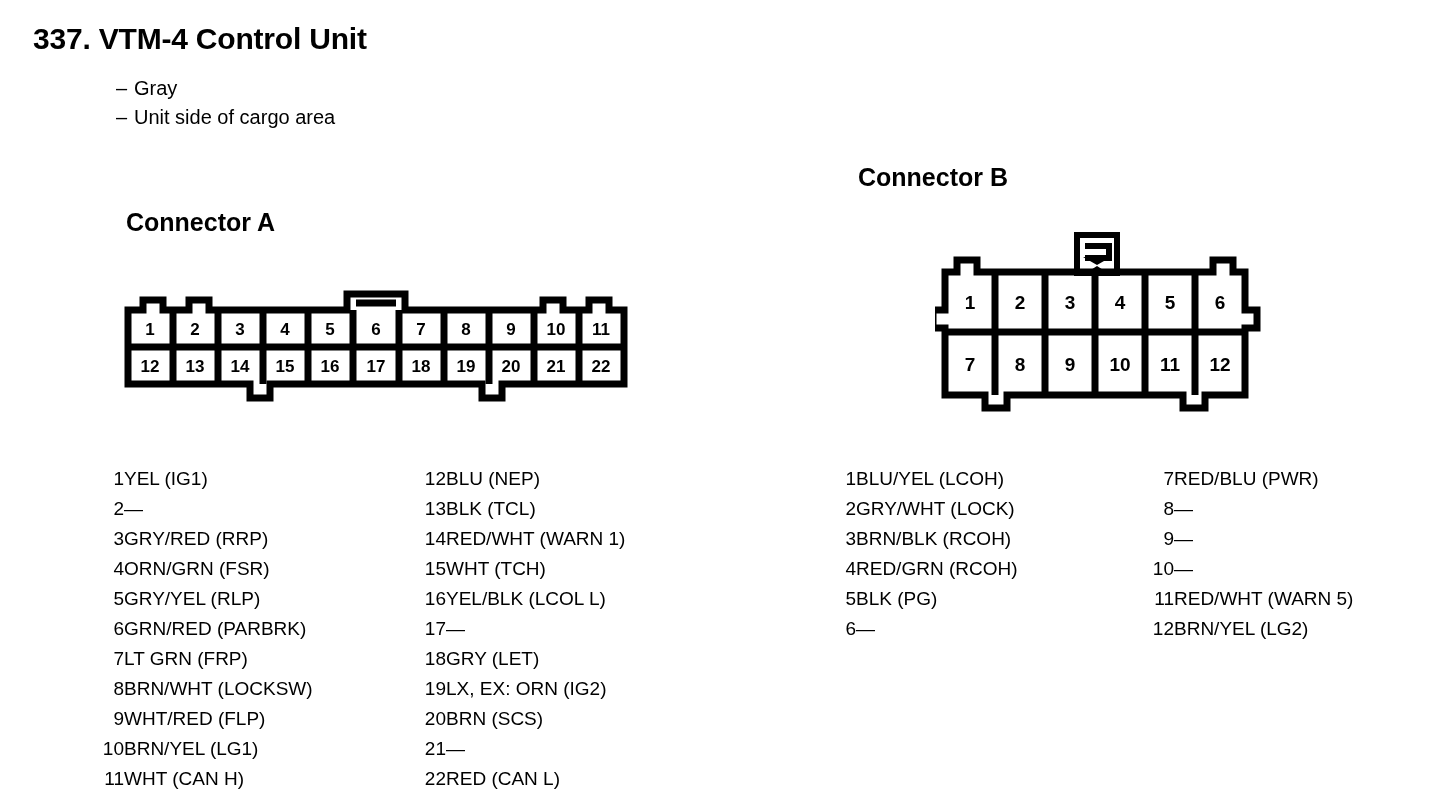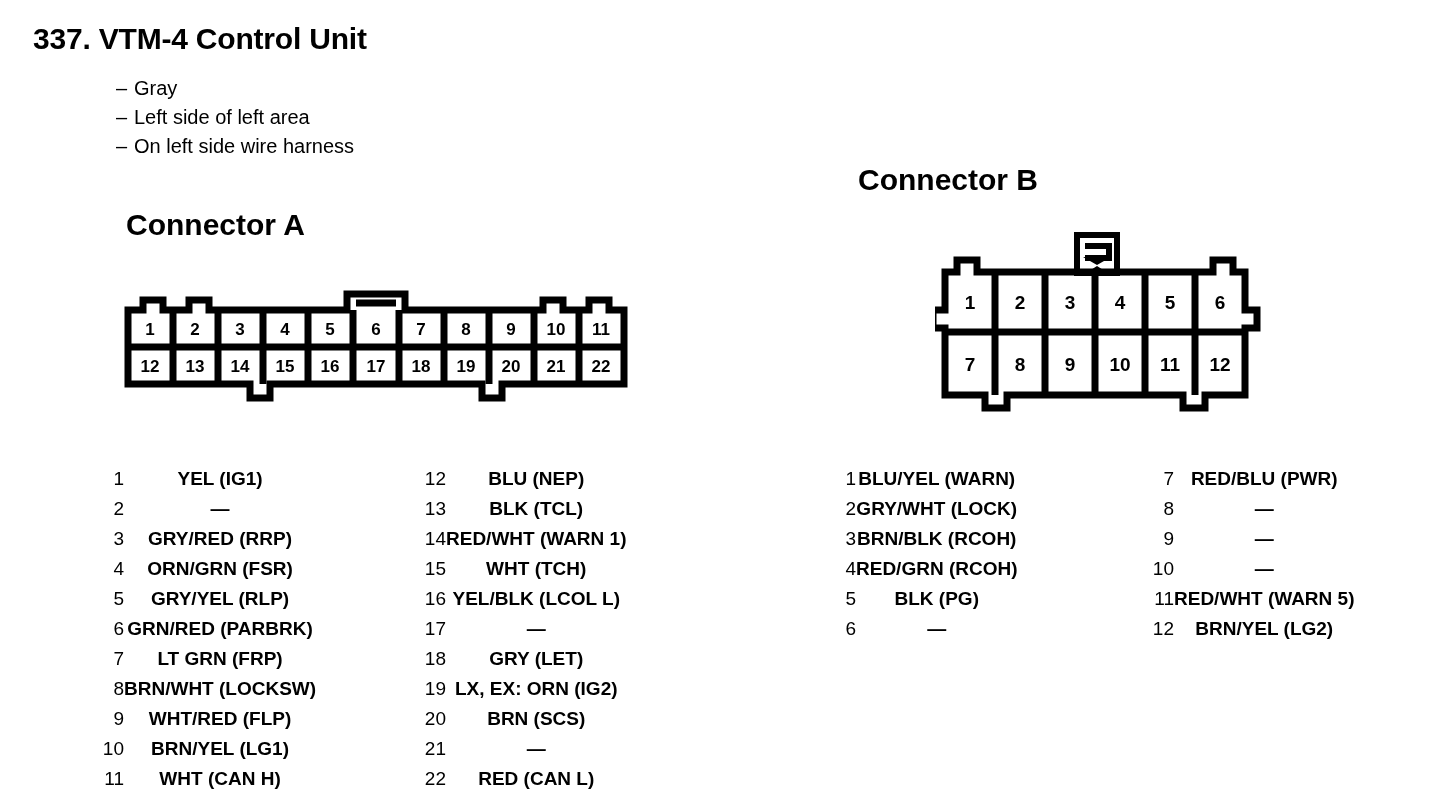--- a/index.html
+++ b/index.html
@@ -41,21 +41,21 @@
     white-space: nowrap;
   }
   .bullet-dash {
     display: inline-block;
     width: 18px;
   }
 
   
   .conn-heading {
     position: absolute;
-    font-size: 30px;
+    font-size: 25px;
     font-weight: bold;
     white-space: nowrap;
   }
   #heading-a { left: 126px; top: 208px; }
   #heading-b { left: 858px; top: 163px; }
 
   
   .conn-svg { position: absolute; }
   #conn-a-svg { left: 118px; top: 288px; }
   #conn-b-svg { left: 935px; top: 232px; }
@@ -108,38 +108,36 @@
     padding: 0;
     white-space: nowrap;
     vertical-align: baseline;
   }
   .pin-idx {
     text-align: right;
     padding-right: 9px;
     width: 26px;
   }
   .pin-val {
-    text-align: center;
-    font-weight: bold;
+    text-align: left;
   }
 
   #list-a1 { left: 98px;  top: 464px; }
   #list-a2 { left: 420px; top: 464px; }
   #list-b1 { left: 830px; top: 464px; }
   #list-b2 { left: 1148px; top: 464px; }
 </style>
 </head>
 <body>
 
 <div class="page-title">337. VTM-4 Control Unit</div>
 
 <ul class="bullet-list">
   <li><span class="bullet-dash">–</span><span>Gray</span></li>
-  <li><span class="bullet-dash">–</span><span>Left side of left area</span></li>
-  <li><span class="bullet-dash">–</span><span>On left side wire harness</span></li>
+  <li><span class="bullet-dash">–</span><span>Unit side of cargo area</span></li>
 </ul>
 
 <div class="conn-heading" id="heading-a">Connector A</div>
 <div class="conn-heading" id="heading-b">Connector B</div>
 
 <svg id="conn-a-svg" class="conn-svg" width="520" height="120" viewBox="0 0 520 120">
 
   <path class="shell-path" d="
     M 10,22
     L 25,22 L 25,12 L 45,12 L 45,22
@@ -333,21 +331,21 @@
         <td class="pin-idx">22</td>
         <td class="pin-val">RED (CAN L)</td>
       </tr>
 </tbody>
   </table>
 
 <table class="pin-list" id="list-b1">
     <tbody>
   <tr>
         <td class="pin-idx">1</td>
-        <td class="pin-val">BLU/YEL (WARN)</td>
+        <td class="pin-val">BLU/YEL (LCOH)</td>
       </tr>
   <tr>
         <td class="pin-idx">2</td>
         <td class="pin-val">GRY/WHT (LOCK)</td>
       </tr>
   <tr>
         <td class="pin-idx">3</td>
         <td class="pin-val">BRN/BLK (RCOH)</td>
       </tr>
   <tr>

